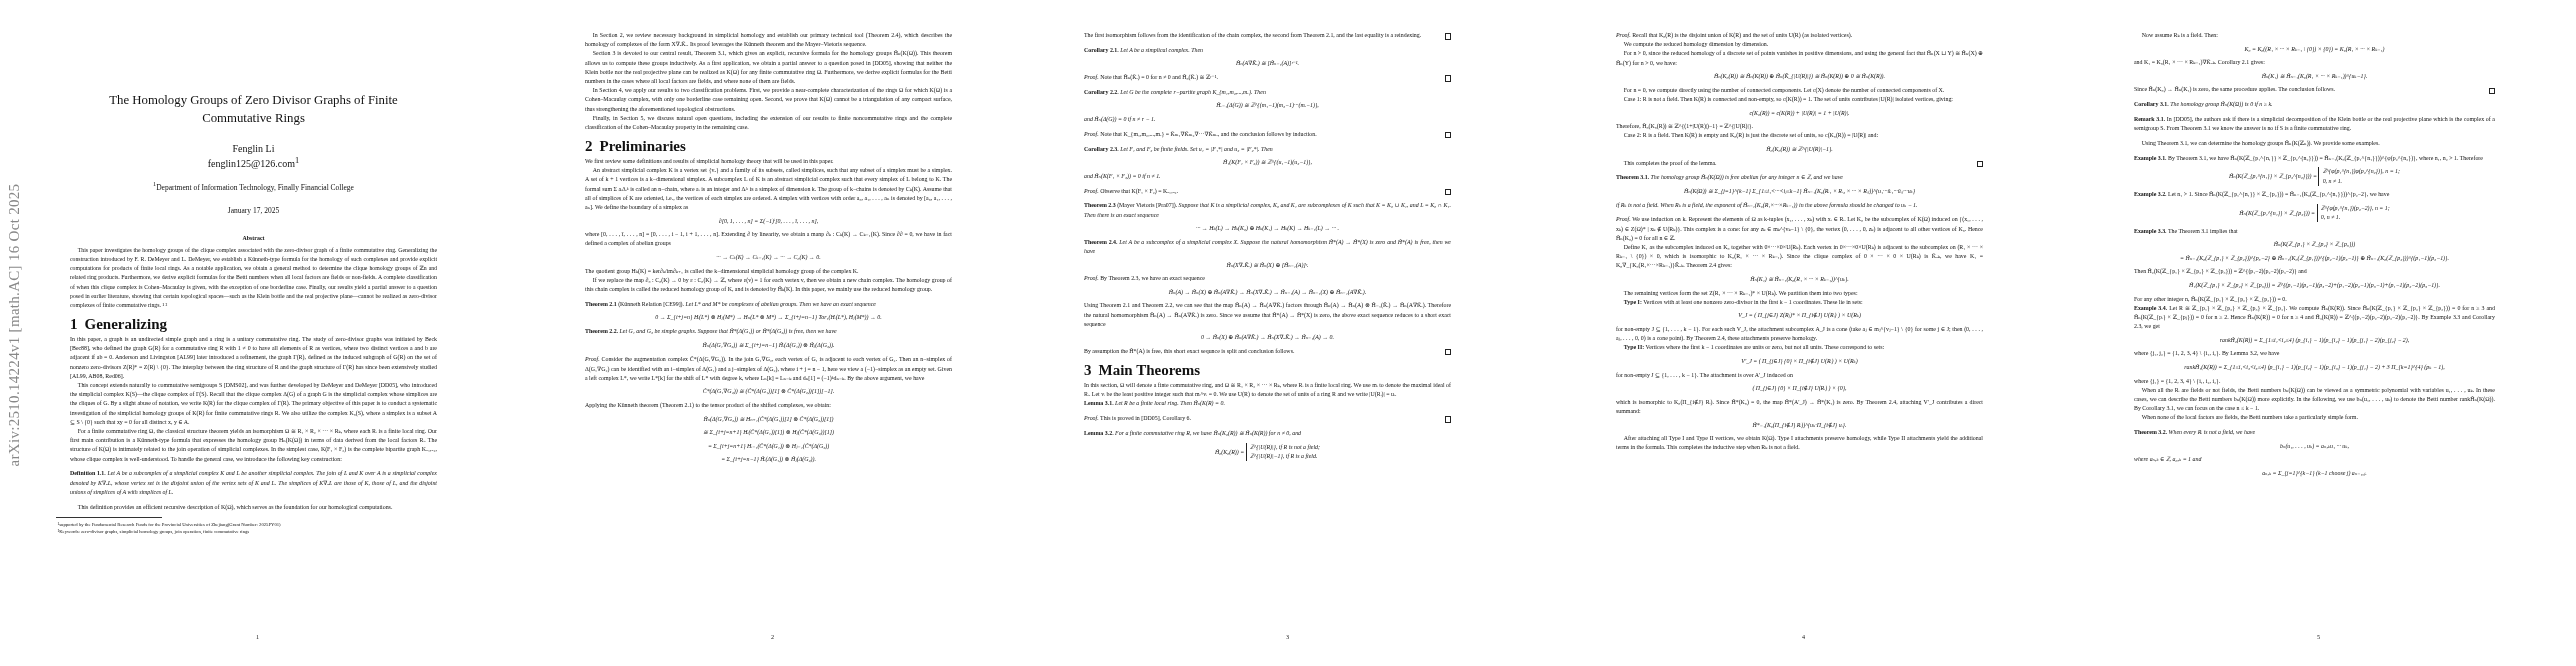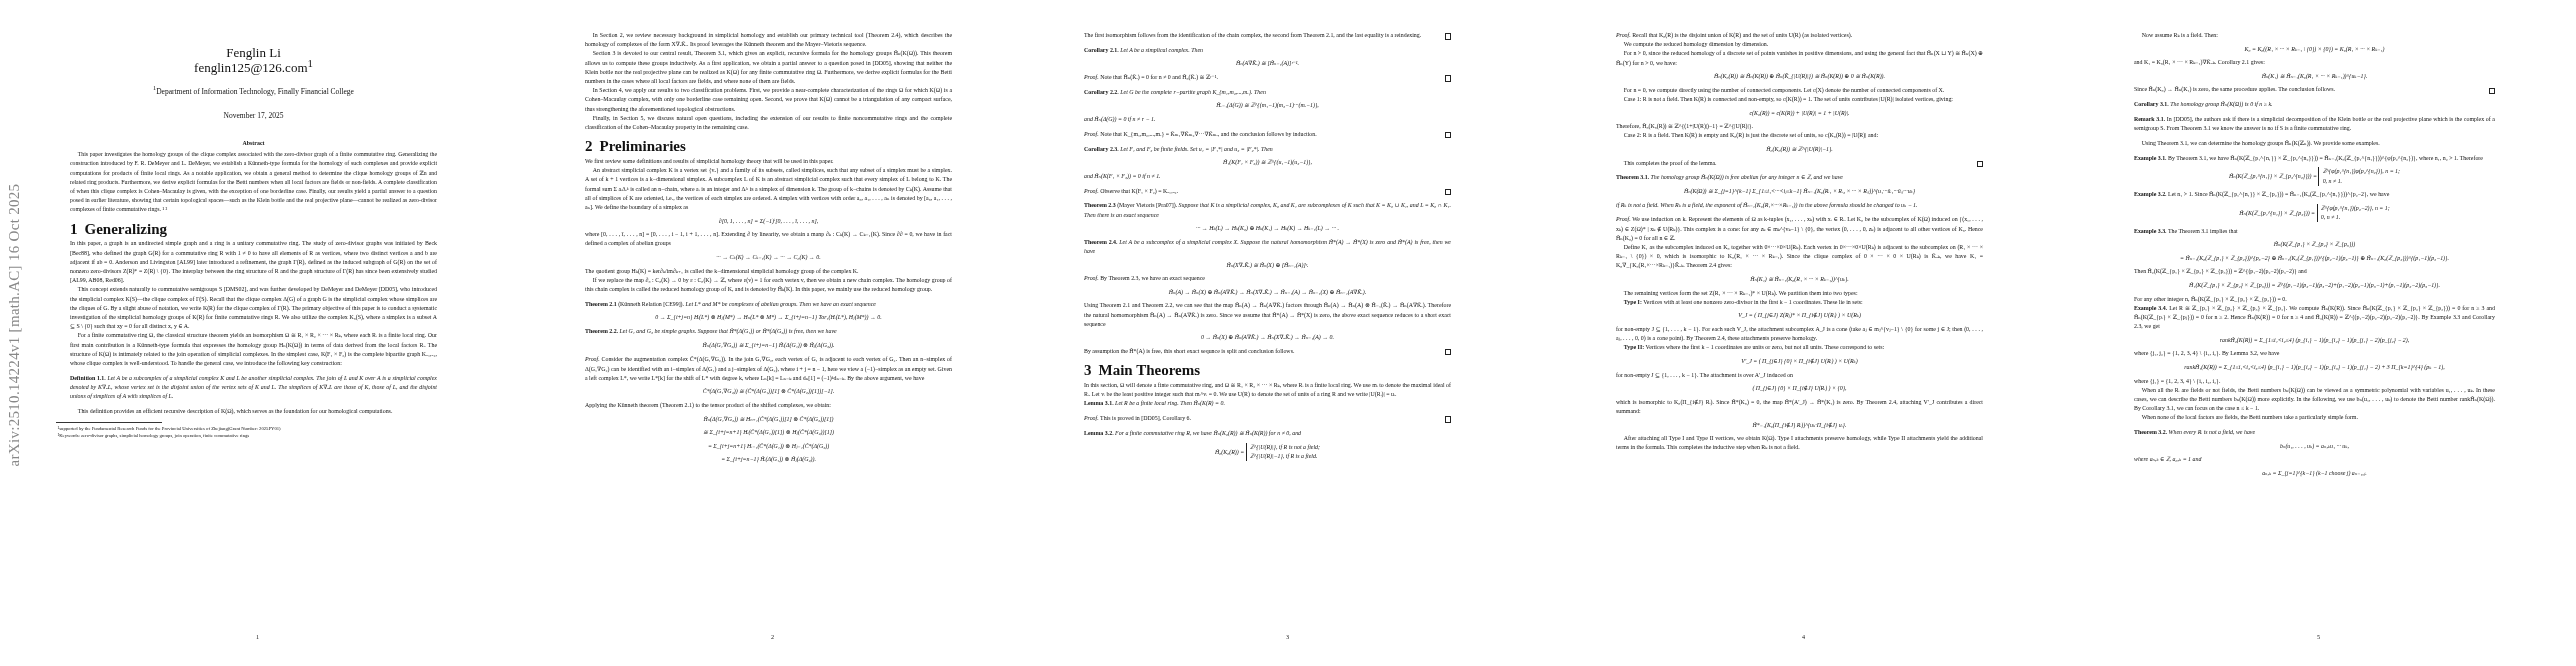--- a/index.html
+++ b/index.html
@@ -7,21 +7,21 @@
          font-family: "Liberation Serif", "DejaVu Serif", serif; color: #111; }
   .page { position: absolute; top: 0; height: 667px; width: 515px; background: #fff; }
   .p1 { left: 0; } .p2 { left: 515px; } .p3 { left: 1030px; } .p4 { left: 1546px; } .p5 { left: 2061px; }
   .col { position: absolute; left: 70px; width: 367px; top: 31px; font-size: 5.9px; line-height: 9.2px; text-align: justify; }
   .p5 .col { left: 73px; width: 361px; }
   .p3 .col { left: 54px; }
   .stamp { position: absolute; left: 3.3px; top: 133px; width: 22px; height: 383px; }
   .stamp span { position: absolute; left: 50%; top: 50%; transform: translate(-50%,-50%) rotate(-90deg);
                 white-space: nowrap; font-size: 15px; color: #888; font-family: "Liberation Serif", serif; letter-spacing: 0.3px; }
   .title { text-align: center; font-size: 12.8px; line-height: 18.3px; margin-top: 60px; }
-  .author { text-align: center; font-size: 13px; line-height: 11.7px; margin-top: 15.6px; }
+  .author { text-align: center; font-size: 10px; line-height: 11.7px; margin-top: 15.6px; }
   .affil { text-align: center; font-size: 7.5px; margin-top: 9px; }
   .date { text-align: center; font-size: 7.5px; margin-top: 14.5px; }
   .abs-h { text-align: center; font-weight: bold; font-size: 5.9px; margin-top: 19px; }
   .abs { font-size: 5.8px; line-height: 9.2px; text-indent: 7.8px; margin: 2.2px 0 0 0; }
   h2 { font-size: 15px; margin: 10px 0 5.6px 0; font-weight: bold; }
   h2 .n { display: inline-block; width: 14.5px; }
   p { margin: 0; }
   .ind { text-indent: 7.8px; }
   .thm b { font-weight: bold; } .thm i { font-style: italic; }
   .it { font-style: italic; }
@@ -33,26 +33,30 @@
   .block { margin-top: 5.6px; }
 </style>
 </head>
 <body>
 
 <div class="page p1">
   <div class="stamp">
       <span>arXiv:2510.14224v1  [math.AC]  16 Oct 2025</span>
     </div>
   <div class="col">
+    <div class="title">
+      <div>The Homology Groups of Zero Divisor Graphs of Finite</div>
+      <div>Commutative Rings</div>
+    </div>
     <div class="author">
       <div>Fenglin Li</div>
       <div><span>fenglin125@126.com</span><sup>1</sup></div>
     </div>
     <div class="affil"><sup>1</sup><span>Department of Information Technology, Finally Financial College</span></div>
-    <div class="date">November 17, 2025</div>
+    <div class="date">January 17, 2025</div>
     <div class="abs-h">Abstract</div>
     <p class="abs">This paper investigates the homology groups of the clique complex associated with the zero-divisor graph of a finite commutative ring. Generalizing the construction introduced by F. R. DeMeyer and L. DeMeyer, we establish a Künneth-type formula for the homology of such complexes and provide explicit computations for products of finite local rings. As a notable application, we obtain a general method to determine the clique homology groups of ℤn and related ring products. Furthermore, we derive explicit formulas for the Betti numbers when all local factors are fields or non-fields. A complete classification of when this clique complex is Cohen–Macaulay is given, with the exception of one borderline case. Finally, our results yield a partial answer to a question posed in earlier literature, showing that certain topological spaces—such as the Klein bottle and the real projective plane—cannot be realized as zero-divisor complexes of finite commutative rings. ¹ ²</p>
     <h2><span class="n">1</span><span>Generalizing</span></h2>
     <p>In this paper, a graph is an undirected simple graph and a ring is a unitary commutative ring. The study of zero-divisor graphs was initiated by Beck [Bec88], who defined the graph G(R) for a commutative ring R with 1 ≠ 0 to have all elements of R as vertices, where two distinct vertices a and b are adjacent if ab = 0. Anderson and Livingston [AL99] later introduced a refinement, the graph Γ(R), defined as the induced subgraph of G(R) on the set of nonzero zero-divisors Z(R)* = Z(R) \ {0}. The interplay between the ring structure of R and the graph structure of Γ(R) has since been extensively studied [AL99, AB08, Red06].</p>
     <p class="ind">This concept extends naturally to commutative semigroups S [DMS02], and was further developed by DeMeyer and DeMeyer [DD05], who introduced the simplicial complex K(S)—the clique complex of Γ(S). Recall that the clique complex Δ(G) of a graph G is the simplicial complex whose simplices are the cliques of G. By a slight abuse of notation, we write K(R) for the clique complex of Γ(R). The primary objective of this paper is to conduct a systematic investigation of the simplicial homology groups of K(R) for finite commutative rings R. We also utilize the complex K₀(S), where a simplex is a subset A ⊆ S \ {0} such that xy = 0 for all distinct x, y ∈ A.</p>
     <p class="ind">For a finite commutative ring Ω, the classical structure theorem yields an isomorphism Ω ≅ R₁ × R₂ × ··· × Rₖ, where each Rᵢ is a finite local ring. Our first main contribution is a Künneth-type formula that expresses the homology group Hₙ(K(Ω)) in terms of data derived from the local factors Rᵢ. The structure of K(Ω) is intimately related to the join operation of simplicial complexes. In the simplest case, K(F₁ × F₂) is the complete bipartite graph Kᵤ₁,ᵤ₂, whose clique complex is well-understood. To handle the general case, we introduce the following key construction:</p>
     <p class="block thm"><b>Definition 1.1.</b> <i>Let A be a subcomplex of a simplicial complex K and L be another simplicial complex. The join of L and K over A is a simplicial complex denoted by K∇ₐL, whose vertex set is the disjoint union of the vertex sets of K and L. The simplices of K∇ₐL are those of K, those of L, and the disjoint unions of simplices of A with simplices of L.</i></p>
     <p class="ind block">This definition provides an efficient recursive description of K(Ω), which serves as the foundation for our homological computations.</p>
     <div class="fn-rule"></div>
     <div class="fn">¹supported by the Fundamental Research Funds for the Provincial Universities of Zhejiang(Grant Number: 2025PY01)</div>

